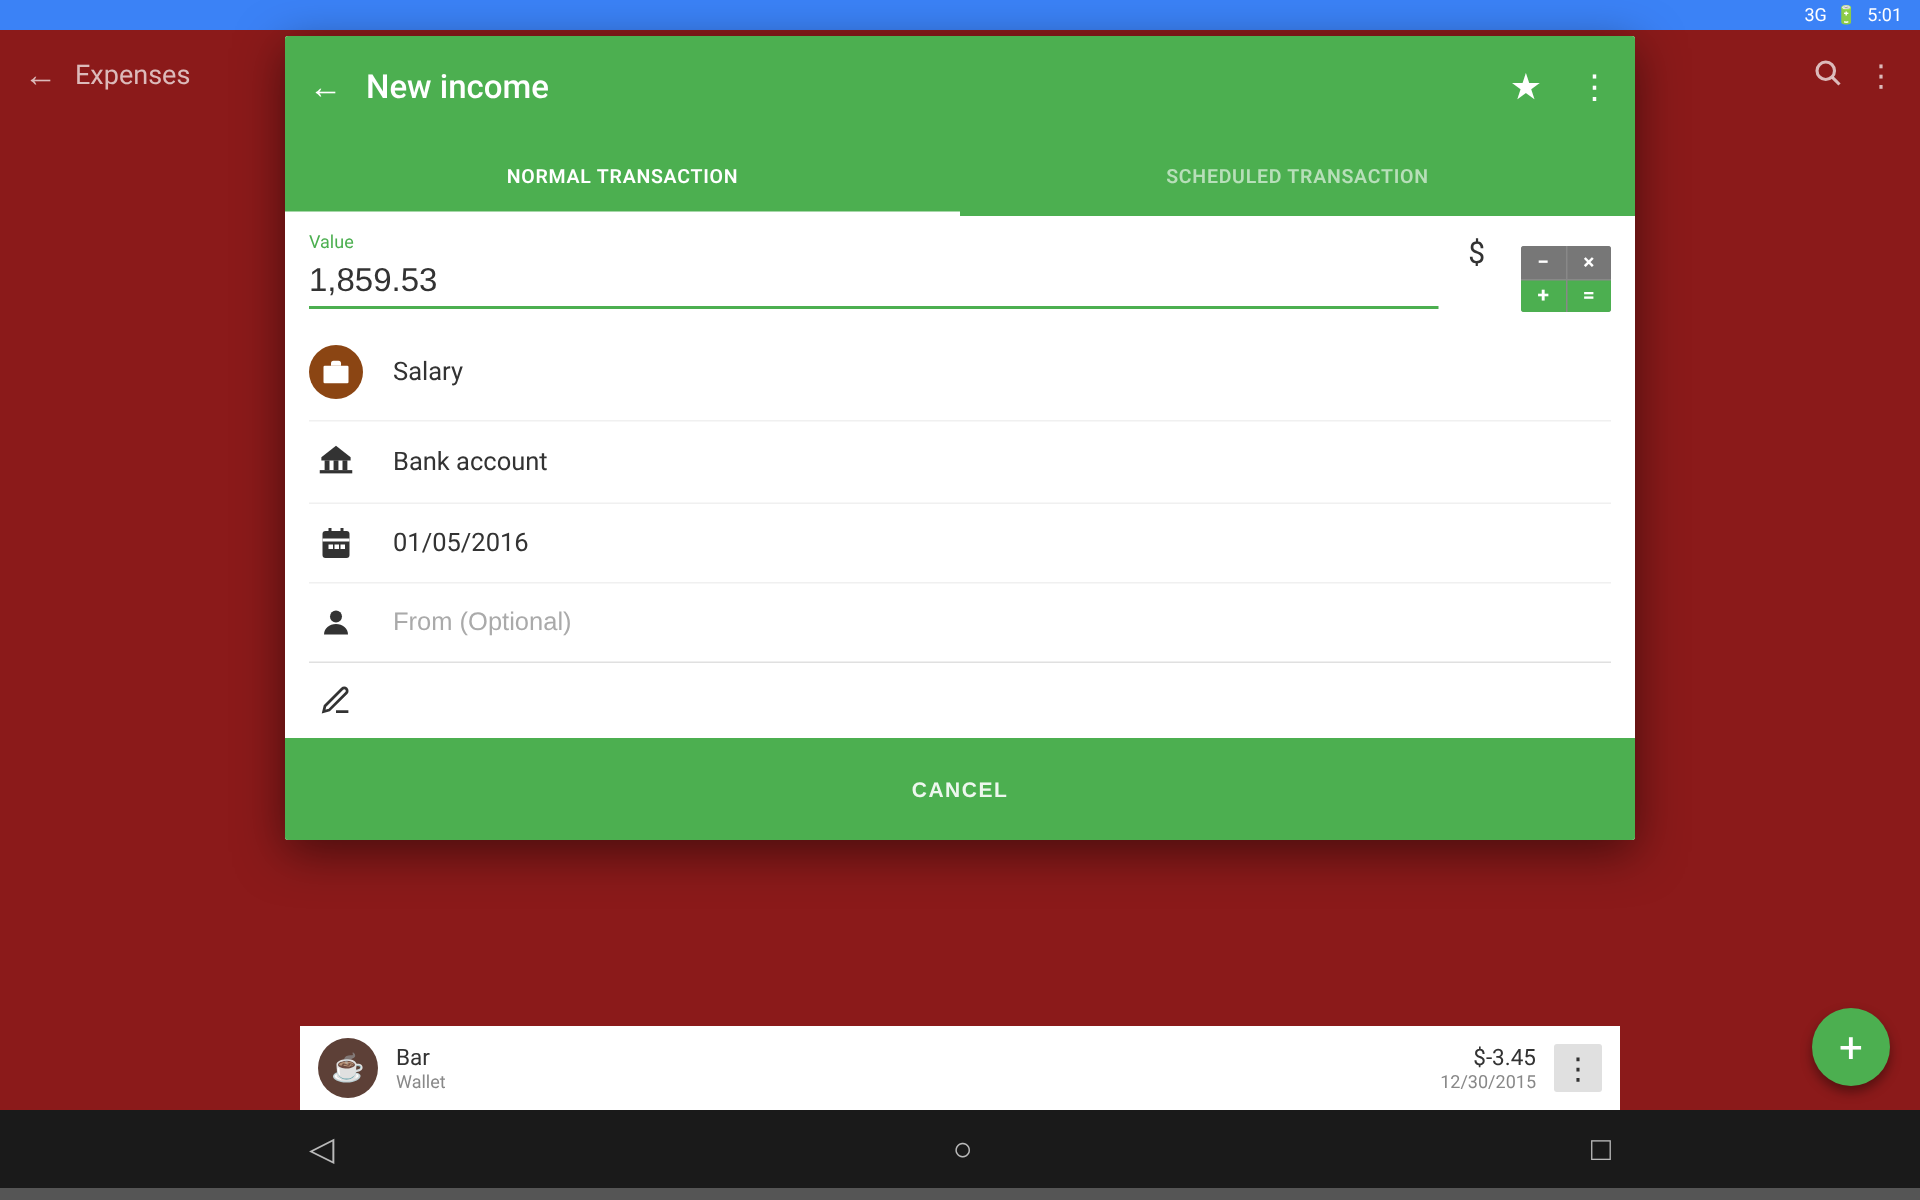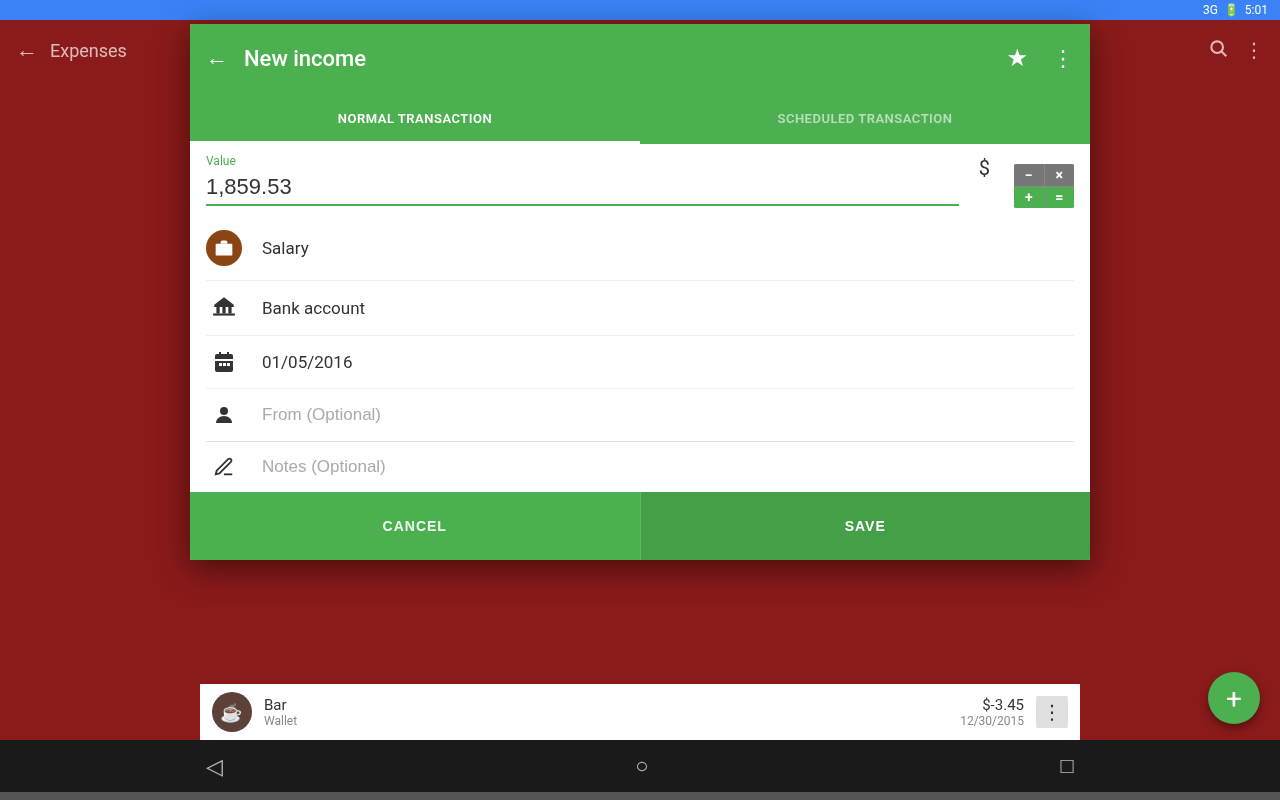--- a/index.html
+++ b/index.html
@@ -527,28 +527,26 @@
           <input class="row-input" type="text" placeholder="From (Optional)" style="">
         </div>
 
         <div class="form-row" style="border-bottom:none;">
           <div class="row-icon">
             <svg width="22" height="22" viewBox="0 0 24 24" fill="none" stroke="#333" stroke-width="2">
               <path d="M12 20h9"></path>
               <path d="M16.5 3.5a2.121 2.121 0 0 1 3 3L7 19l-4 1 1-4L16.5 3.5z"></path>
             </svg>
           </div>
-          <input class="row-input" type="text" placeholder="Notes (Optional)" style="">
         </div>
 
       </div>
 
       <div class="dialog-actions">
         <button class="action-btn cancel-btn">CANCEL</button>
-        <button class="action-btn save-btn">SAVE</button>
       </div>
 
     </div>
   </div>
 
   <div class="fab">+</div>
 
   <div class="nav-bar">
     <span class="nav-icon">◁</span>
     <span class="nav-icon">○</span>

